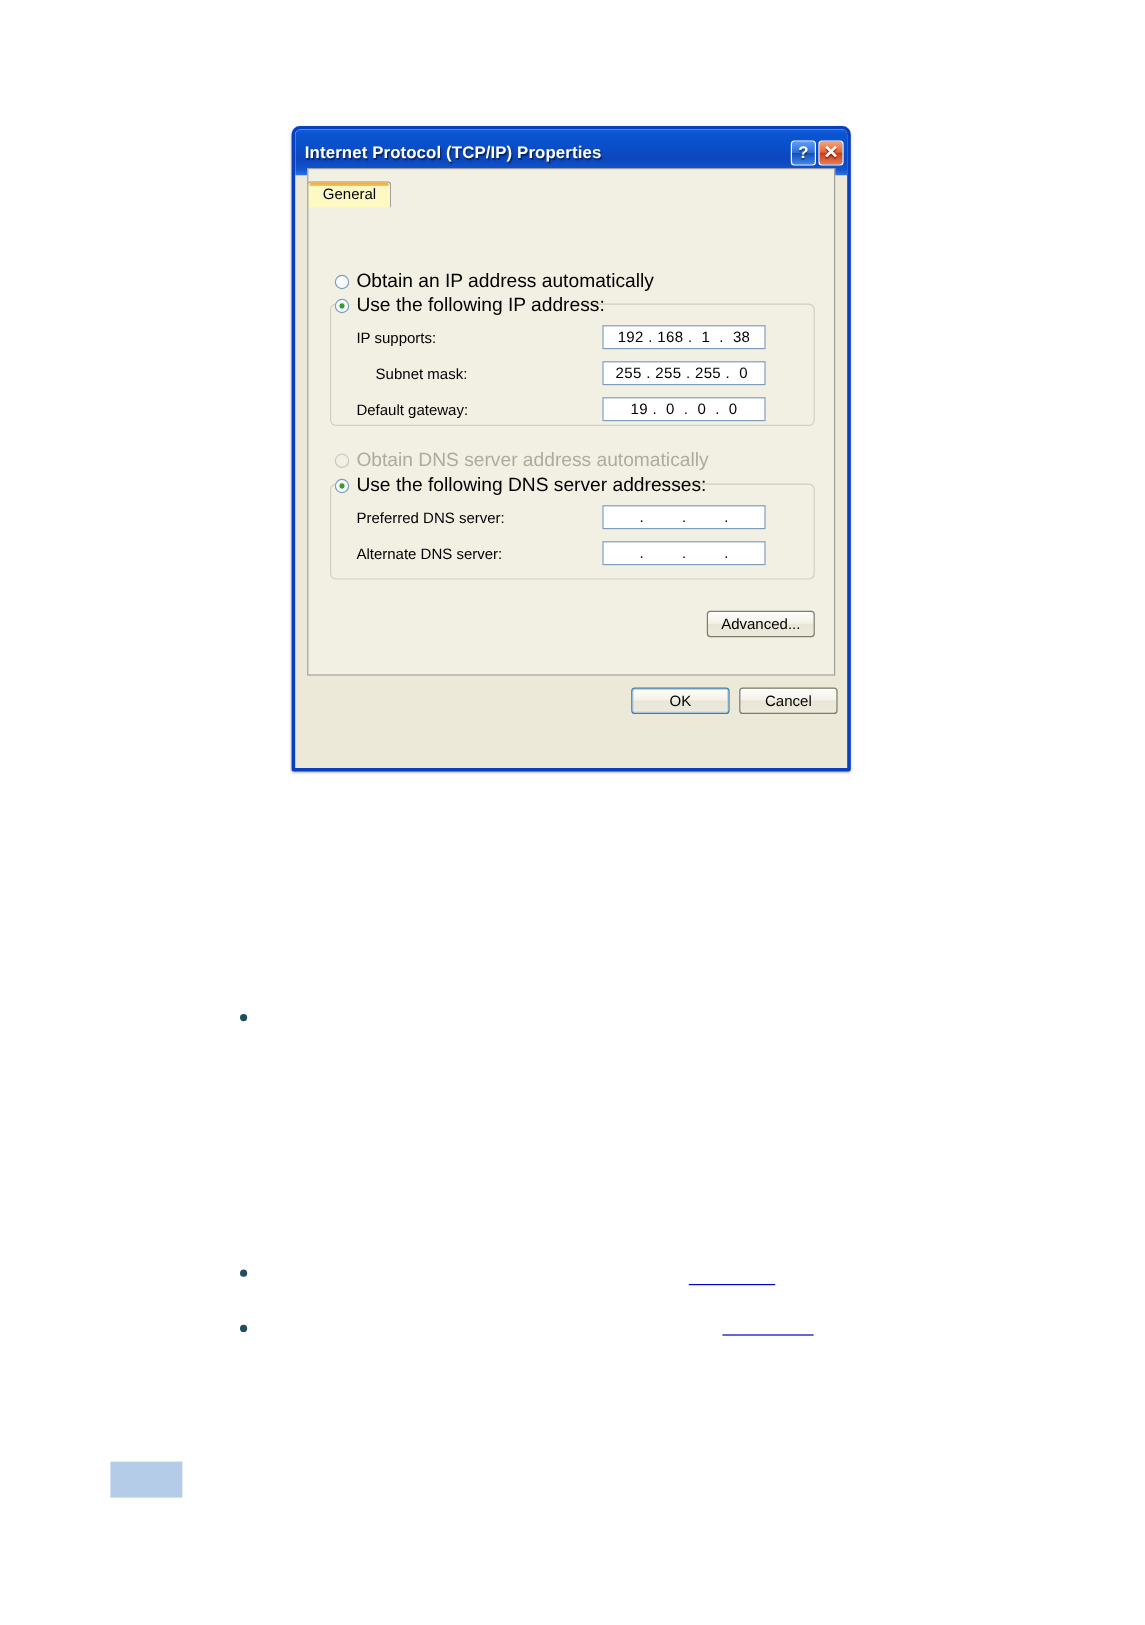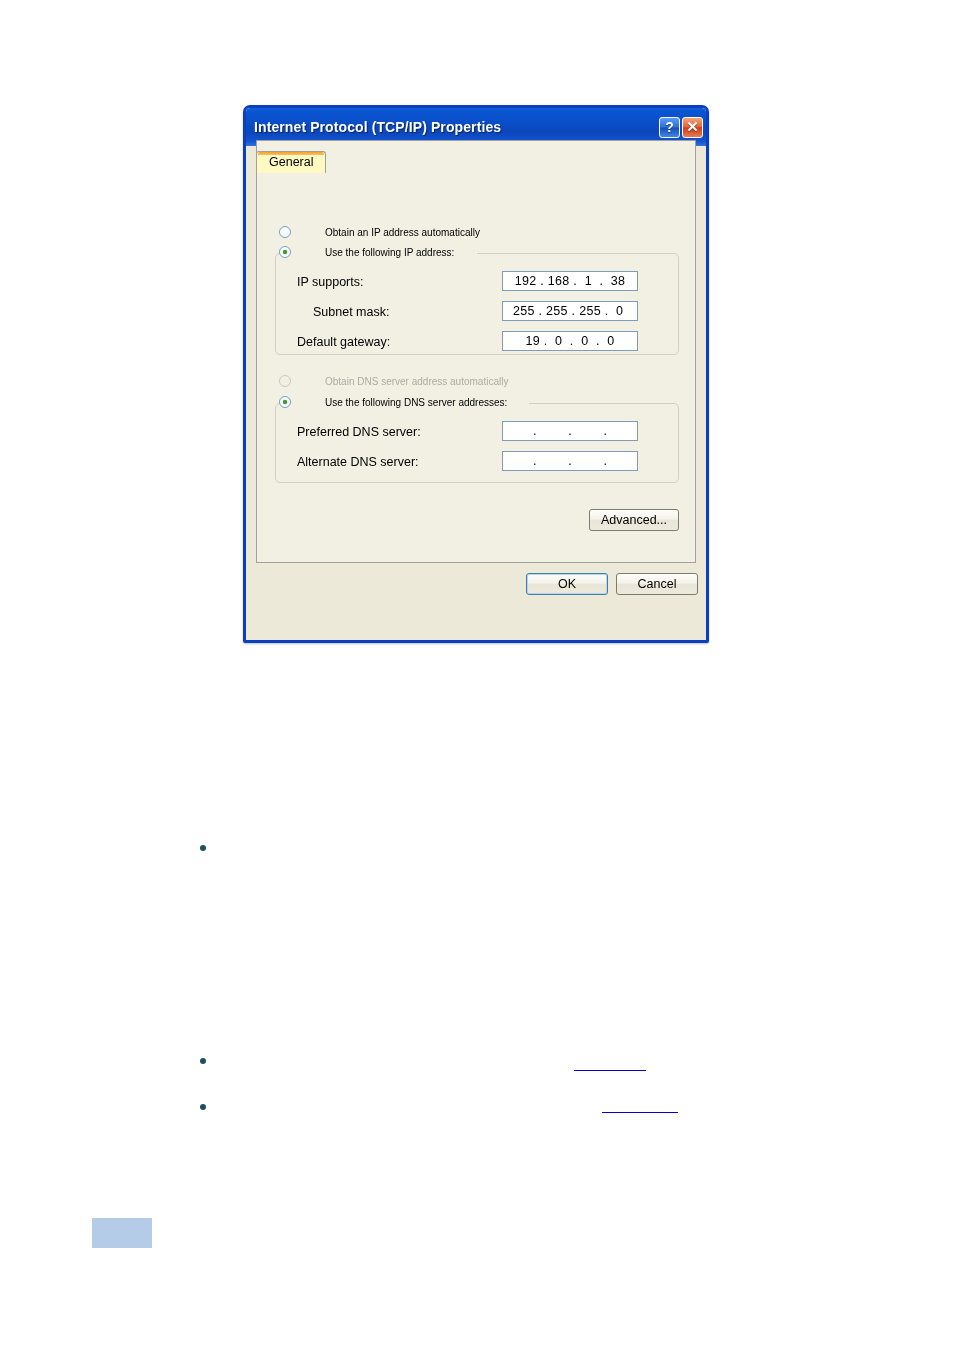--- a/index.html
+++ b/index.html
@@ -127,24 +127,23 @@
     font-size: 12.5px;
     color: #000000;
     line-height: 15.5px;
   }
 
   
   .radio-row {
     position: absolute;
     display: flex;
     align-items: center;
-    font-size: 10px;
+    font-size: 16px;
     color: #000000;
     white-space: nowrap;
-    gap: 28px;
   }
   .radio {
     width: 12px;
     height: 12px;
     box-sizing: border-box;
     border-radius: 50%;
     border: 1px solid #7b9ebd;
     background: radial-gradient(circle at 40% 35%, #ffffff 0%, #f4f7fb 55%, #dfe7f0 100%);
     margin-right: 6px;
     flex: none;

